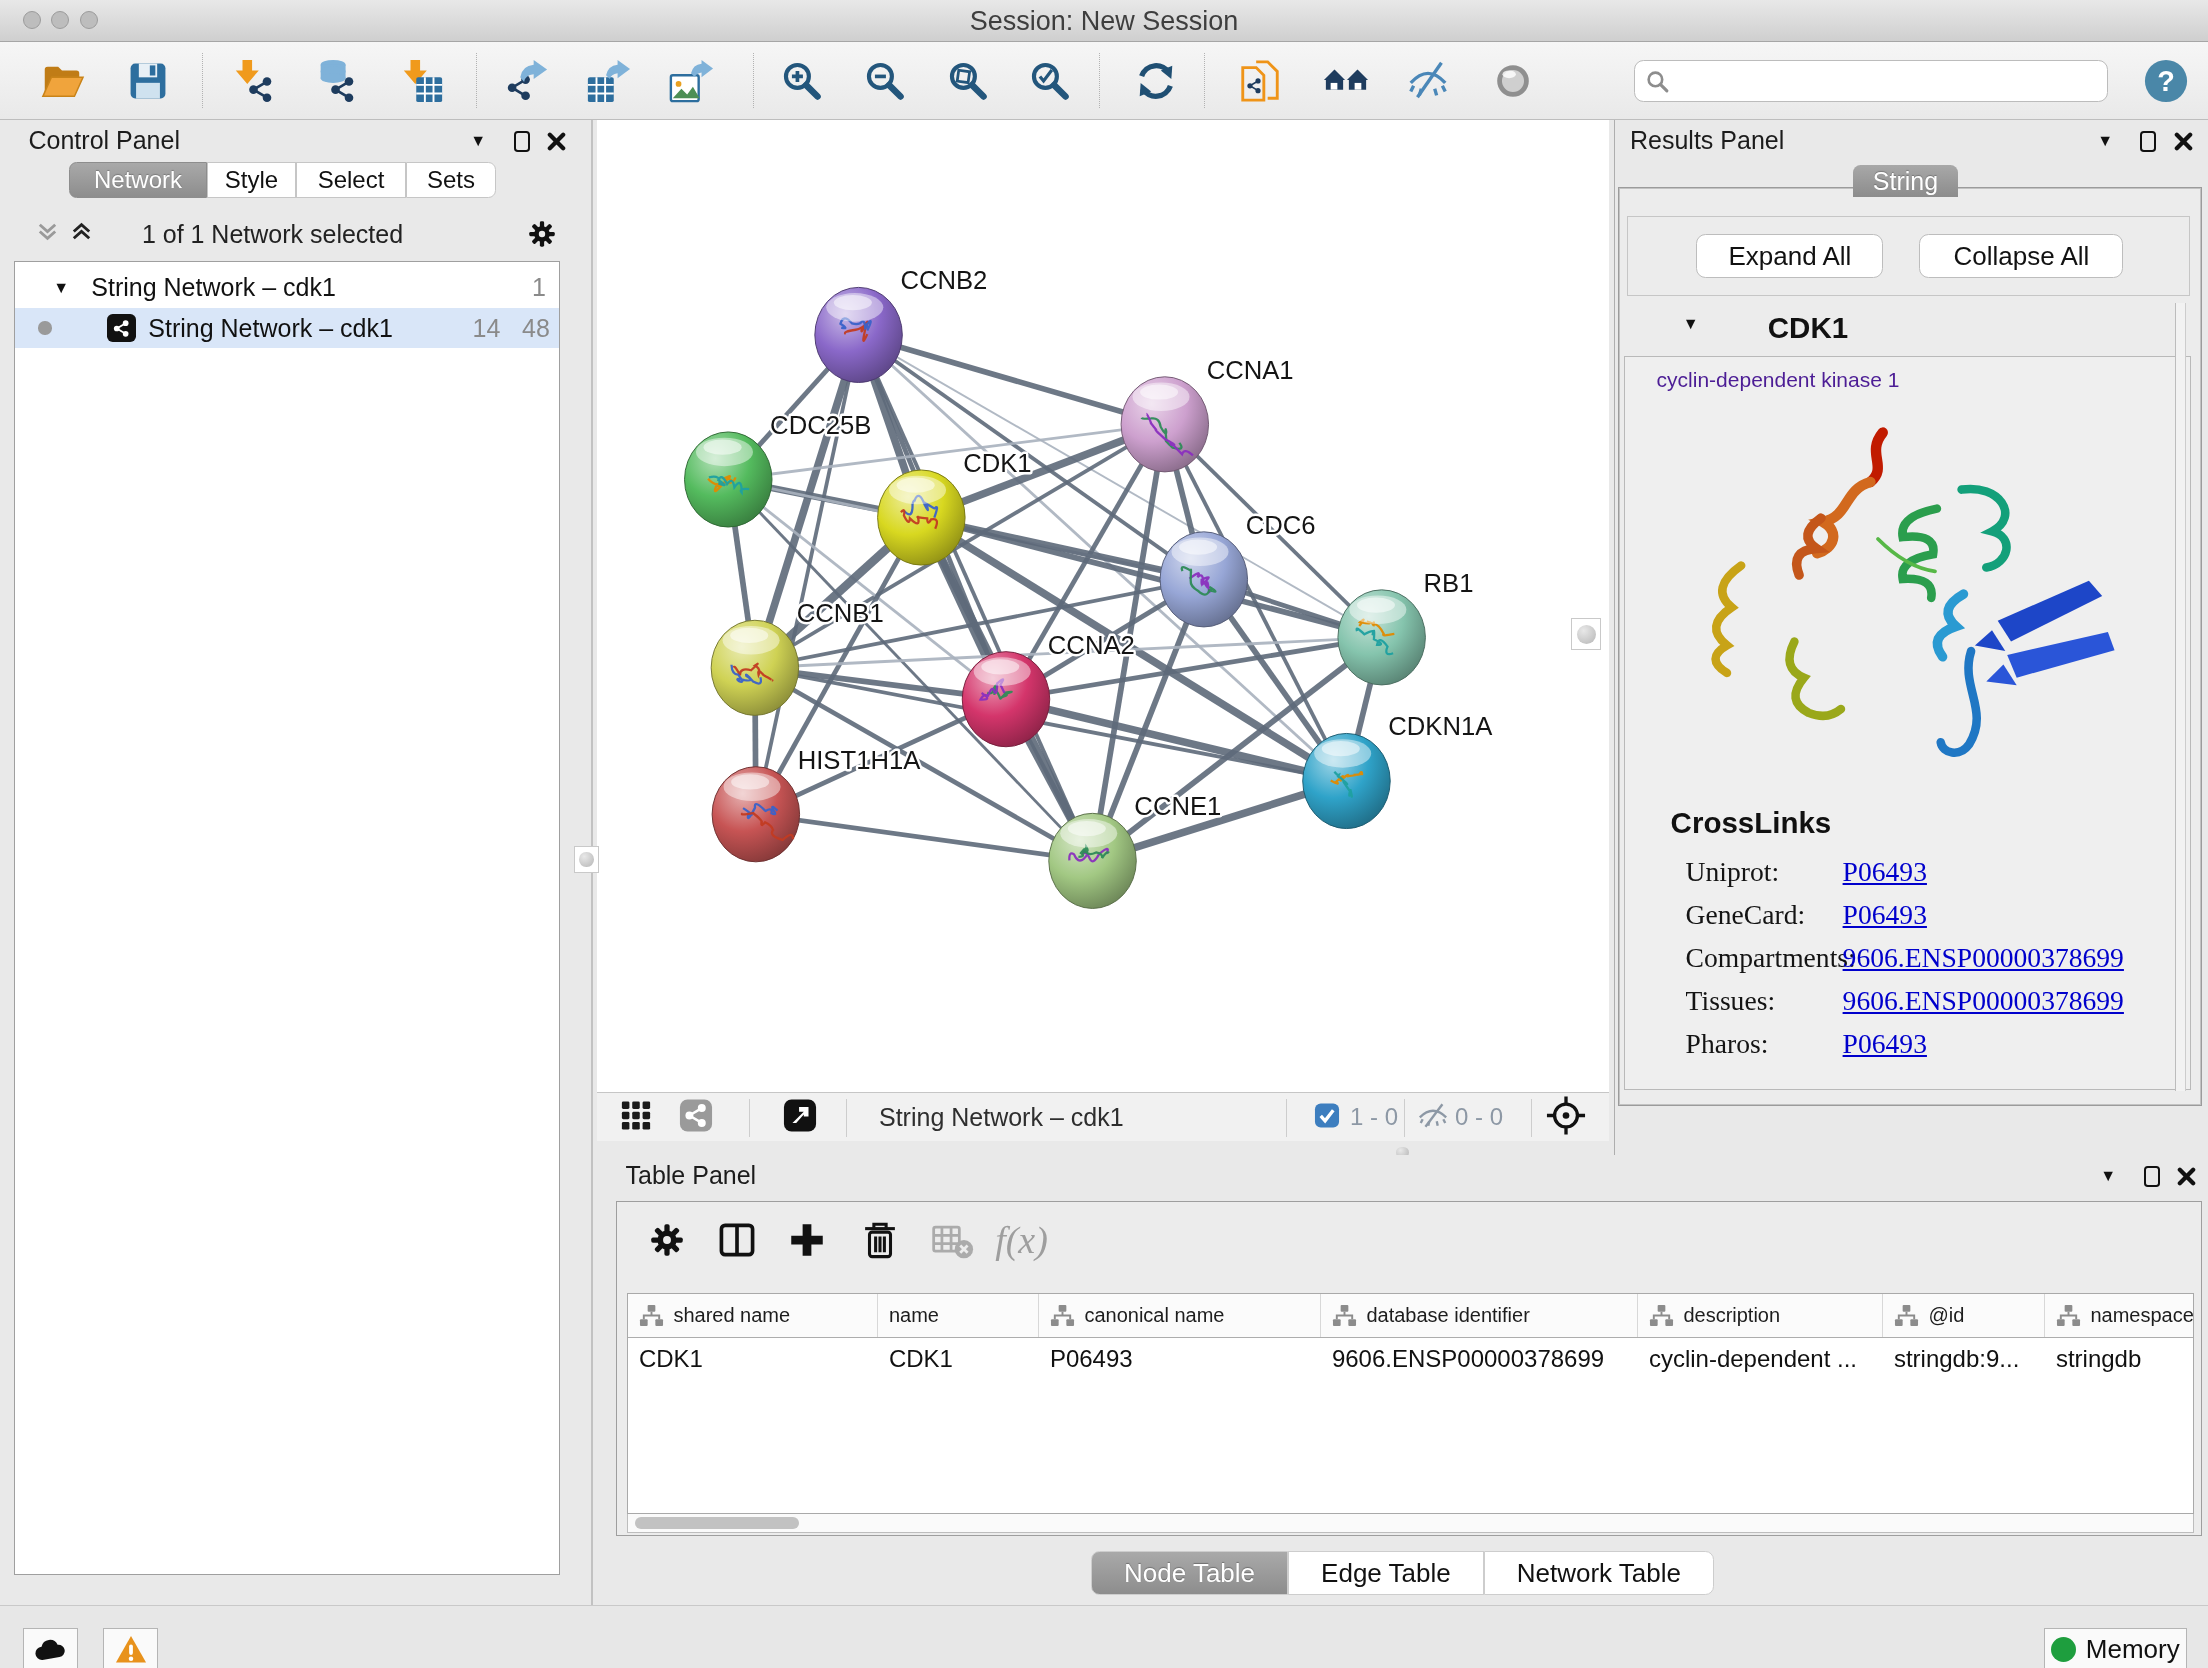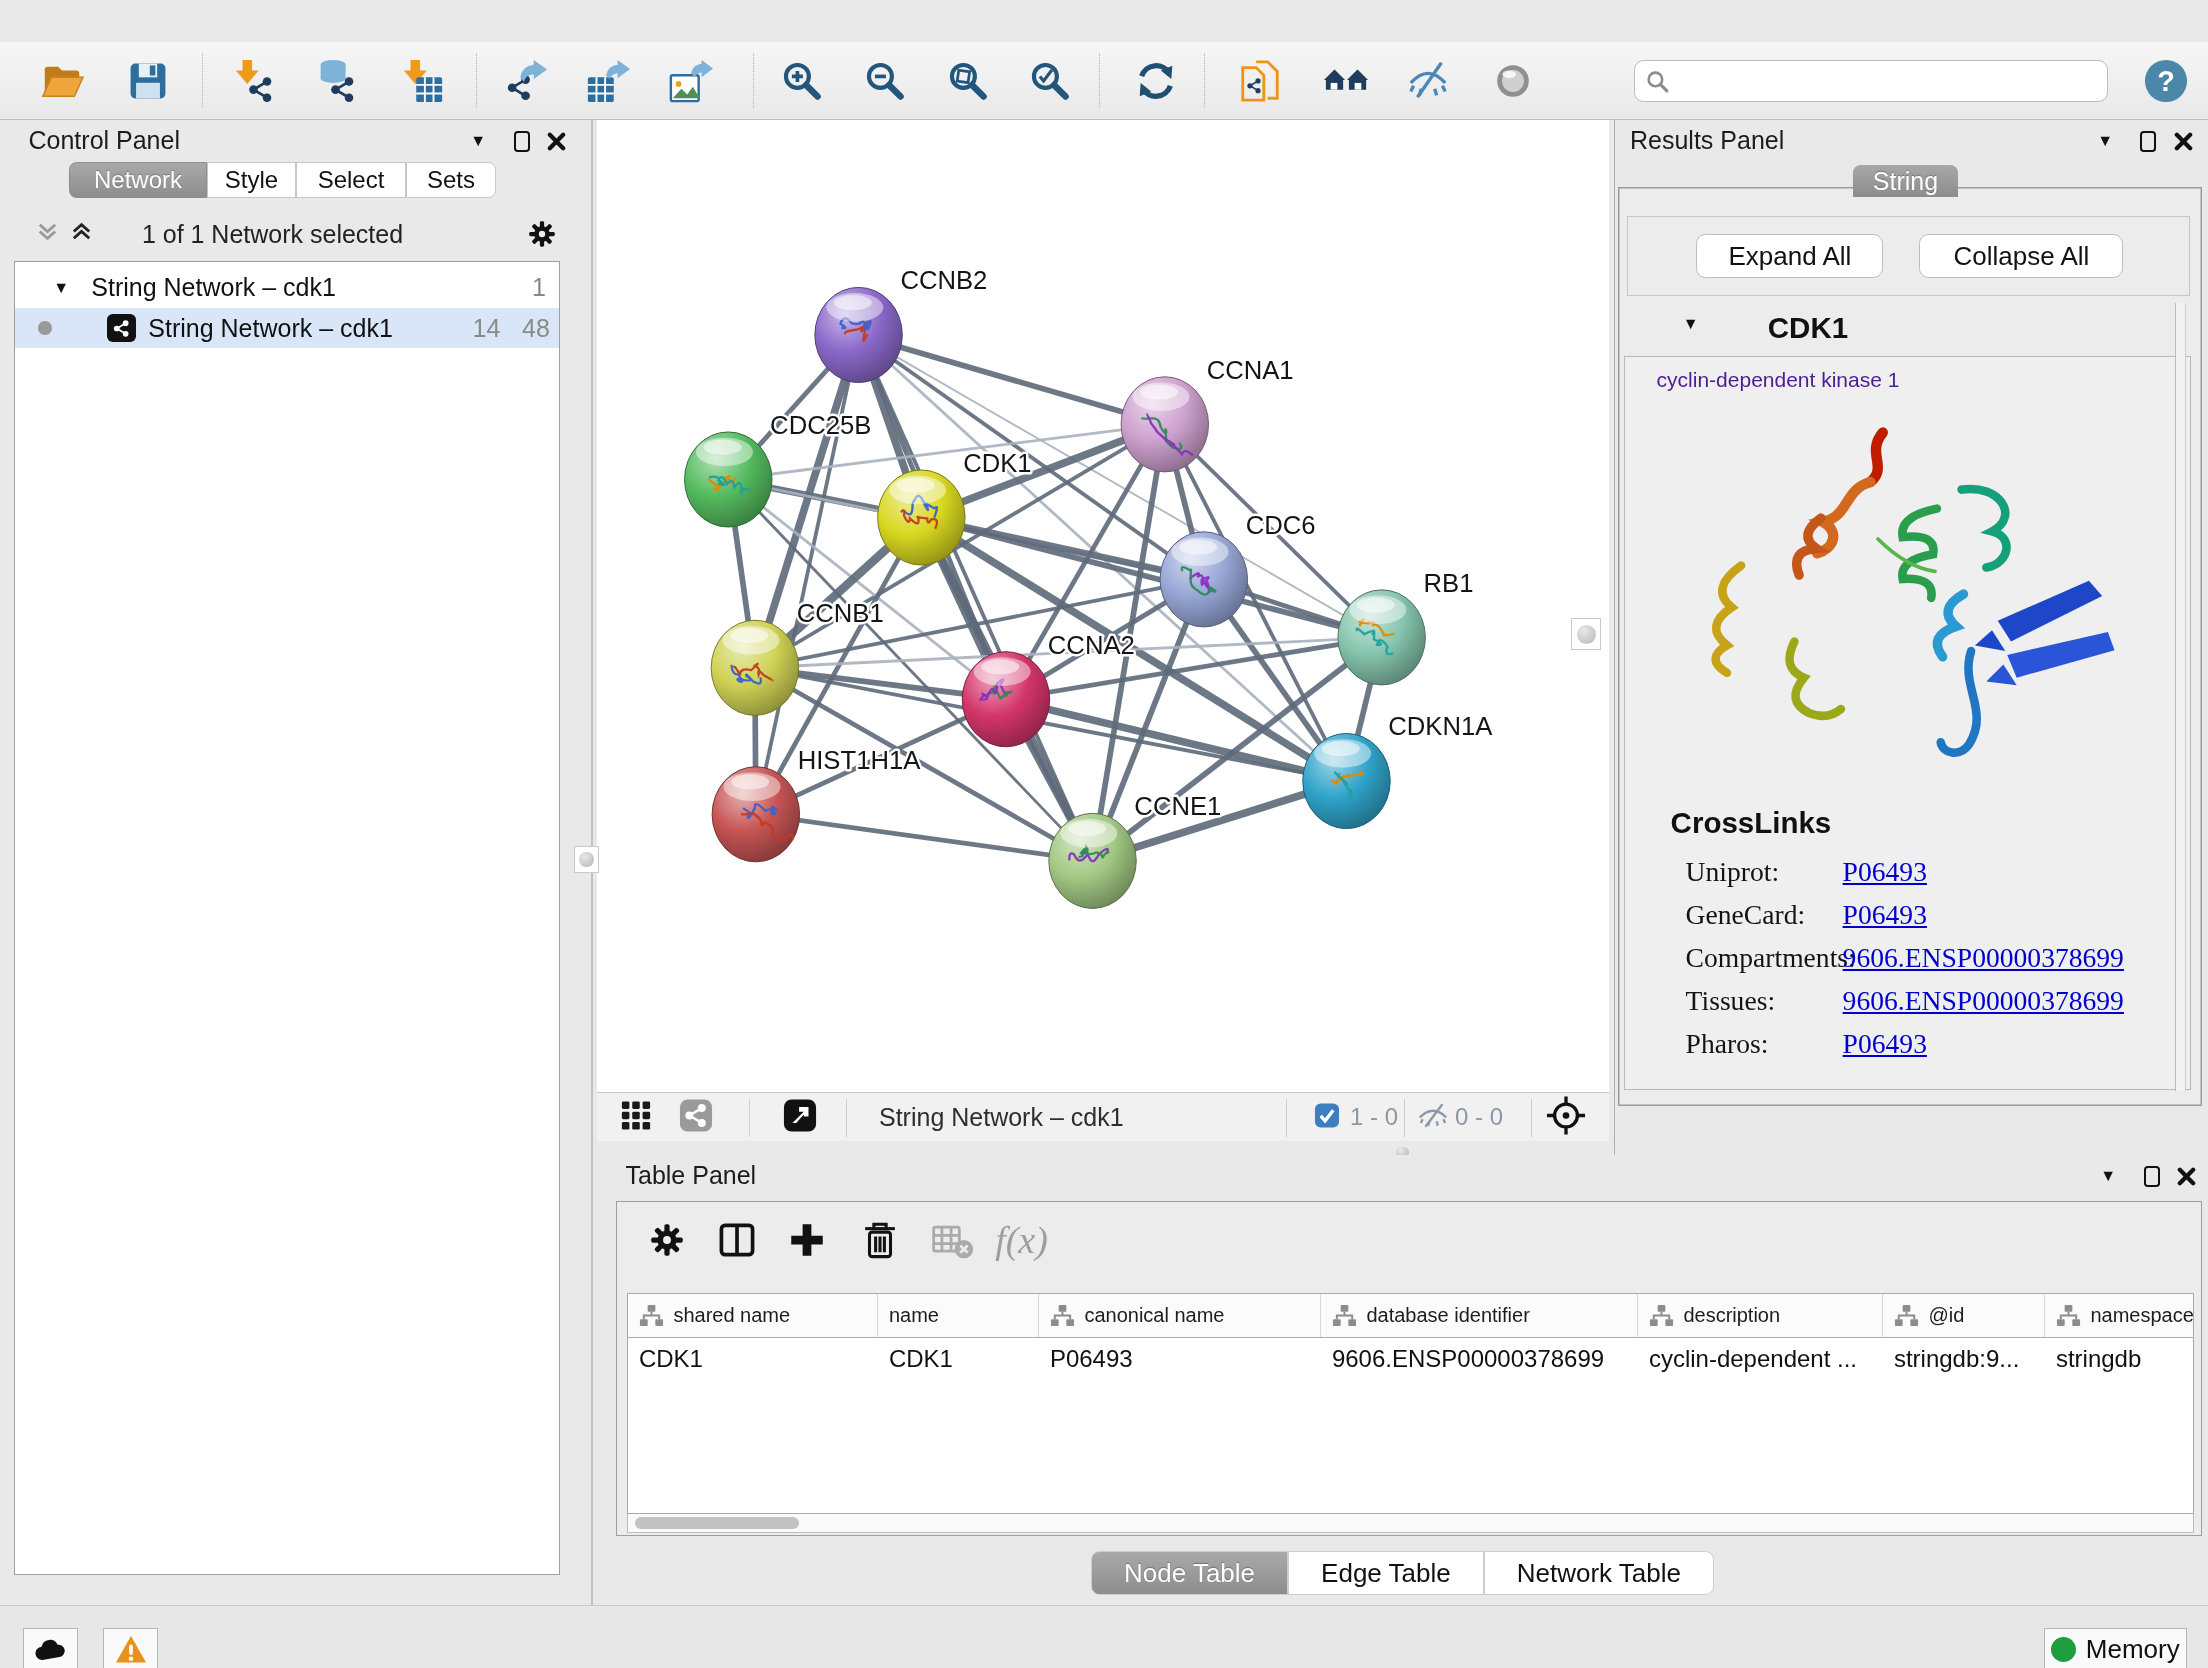--- a/index.html
+++ b/index.html
@@ -122,20 +122,26 @@
     </symbol>
     <symbol id="sym-mag" viewBox="0 0 48 48">
       <circle cx="19" cy="19" r="12.5" fill="none" stroke="currentColor" stroke-width="4.5"></circle>
       <line x1="28.5" y1="28.5" x2="41" y2="41" stroke="currentColor" stroke-width="7" stroke-linecap="round"></line>
     </symbol>
   </defs>
 </svg>
 
 <div id="app">
 
+  <div id="titlebar">
+    <div class="traffic" style="left:23px"></div>
+    <div class="traffic" style="left:51px"></div>
+    <div class="traffic" style="left:80px"></div>
+    <div id="win-title">Session: New Session</div>
+  </div>
 
   <div id="toolbar">
     <div class="tbi" style="left:38px">
       <svg width="46" height="46" viewBox="0 0 48 48">
           <path d="M6 40 V12 q0-3 3-3 h11 l4 4 h15 q3 0 3 3 v5" fill="#c07c16"></path>
           <path d="M4 40 L13 20 h33 L37 40 z" fill="#f0a43c" stroke="#c98318" stroke-width="1.5"></path>
         </svg>
     </div>
     <div class="tbi" style="left:124px">
       <svg width="44" height="44" viewBox="0 0 48 48">

